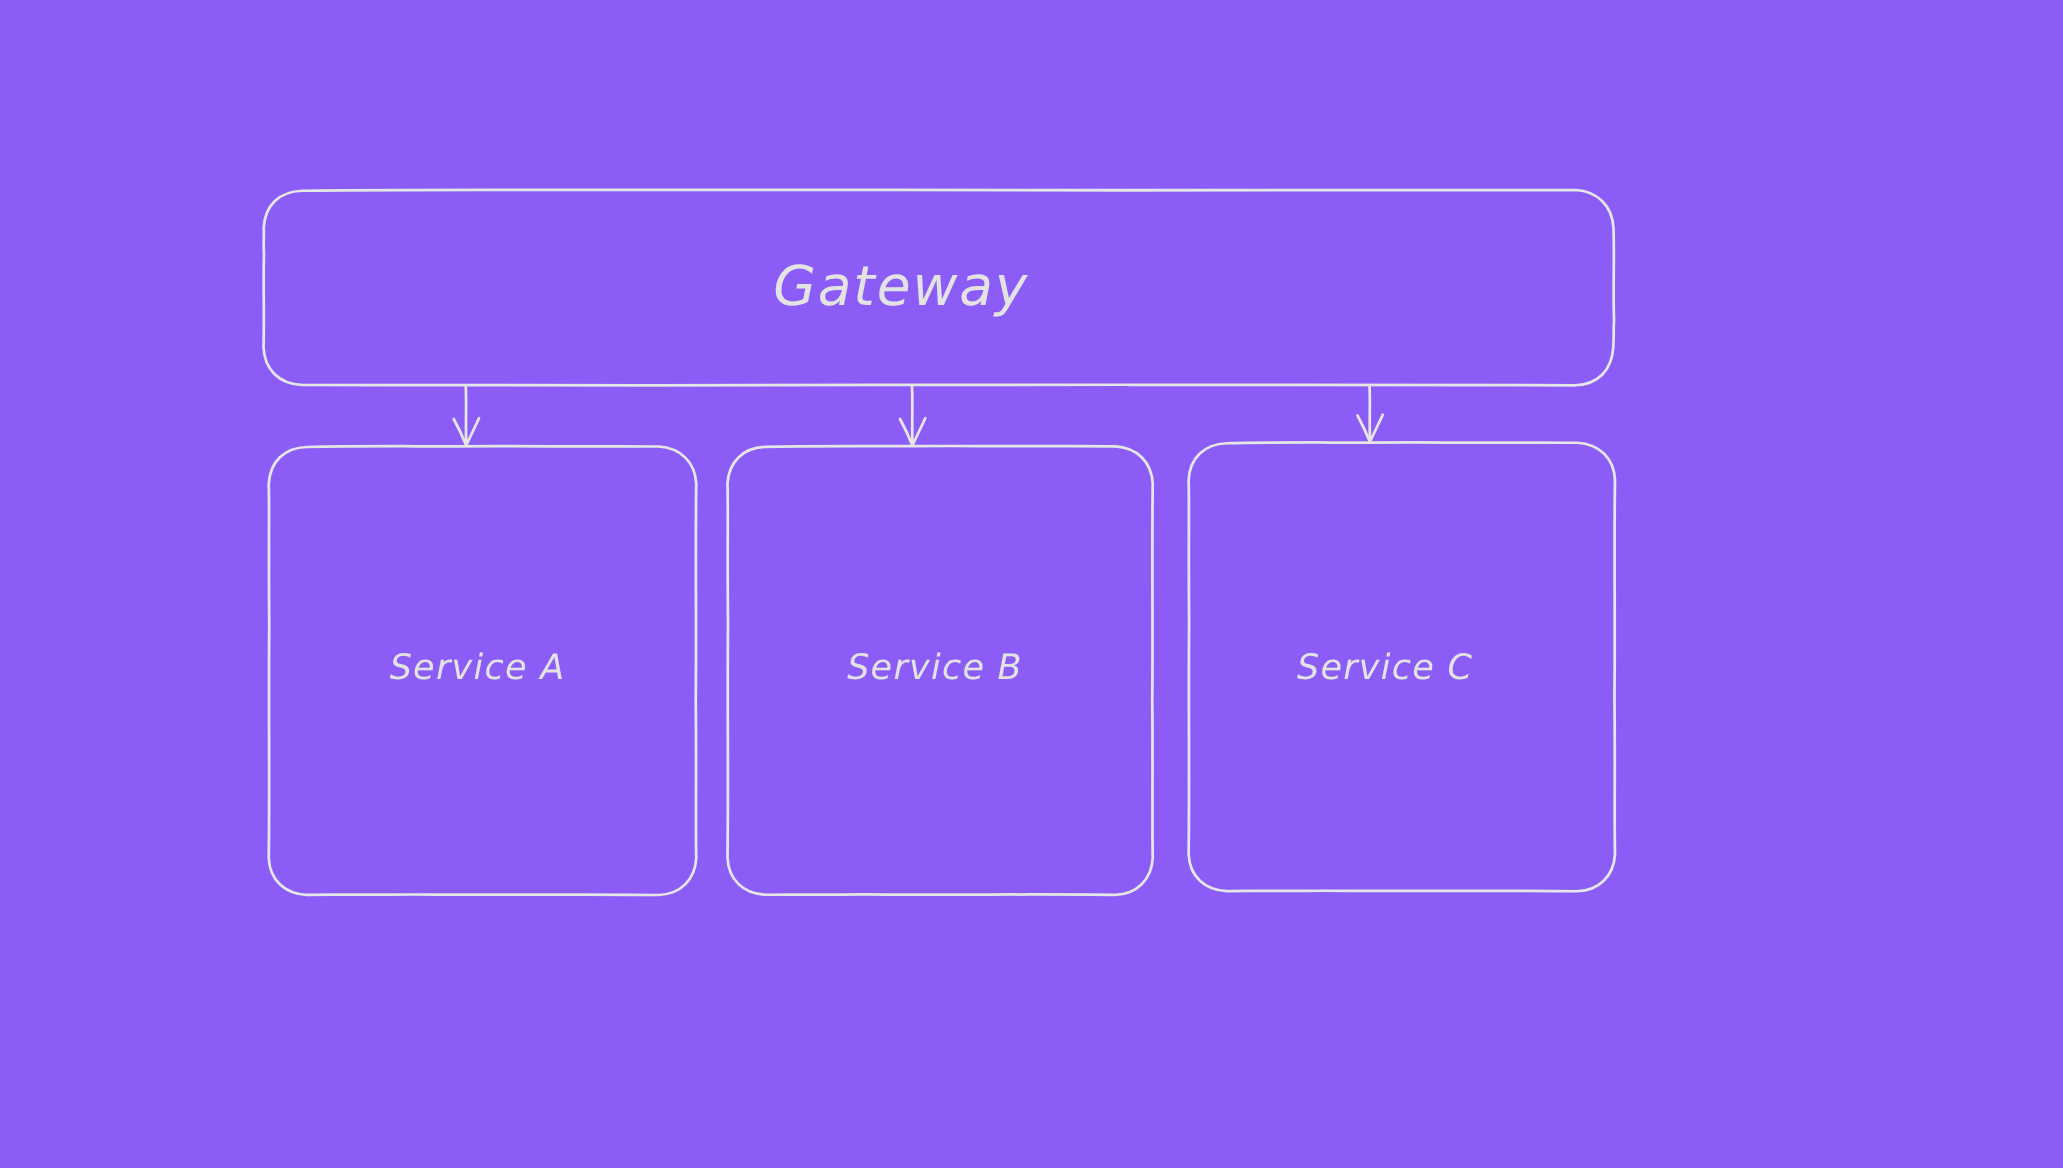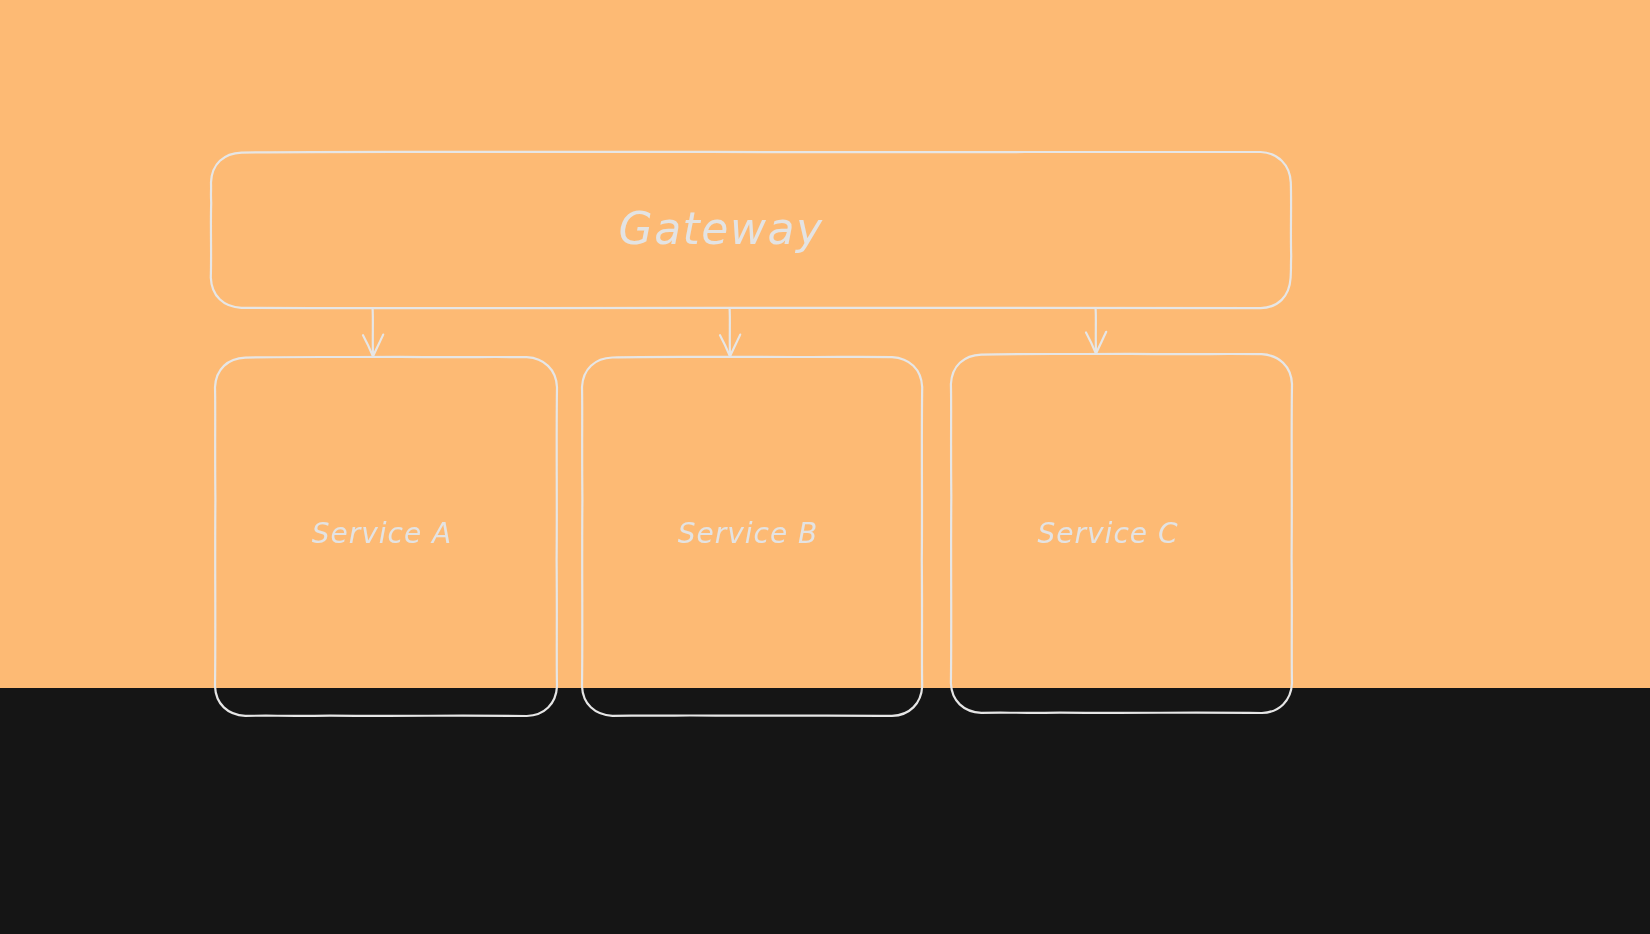--- a/index.html
+++ b/index.html
@@ -9,22 +9,22 @@
   }
   body {
     width: 1650px;
     height: 934px;
     overflow: hidden;
     font-family: "DejaVu Sans", sans-serif;
   }
   #canvas {
     position: relative;
     width: 1650px;
-    height: 688px;
-    background: #fdba74;
+    height: 934px;
+    background: #8b5cf6;
   }
   #diagram-svg {
     position: absolute;
     left: 0;
     top: 0;
     width: 1650px;
     height: 934px;
     display: block;
   }
   .node-label {

